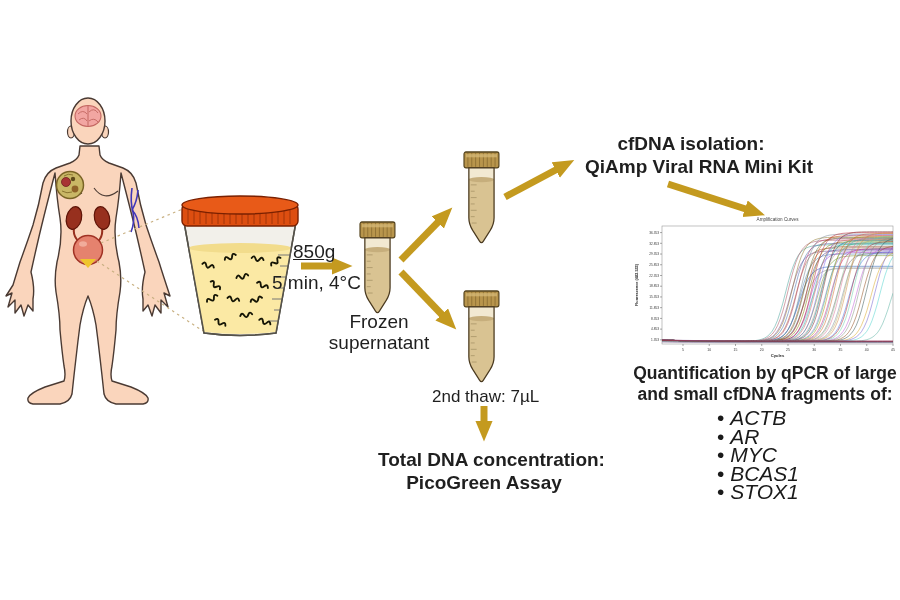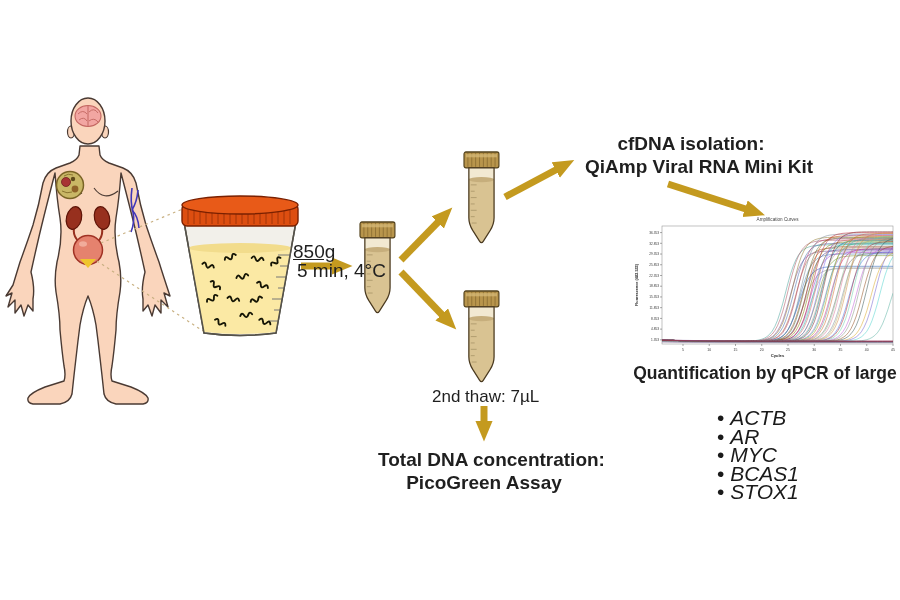--- a/index.html
+++ b/index.html
@@ -279,30 +279,32 @@
         <path d="M32.0,128.3L37.3,128.4L42.5,128.6L47.8,128.7L53.0,128.8L58.3,128.9L63.5,129.0L68.8,129.0L74.0,129.1L79.3,129.2L84.5,129.2L89.8,129.2L95.0,129.3L100.3,129.3L105.5,129.3L110.8,129.3L116.0,129.4L121.3,129.4L126.5,129.4L131.8,129.4L137.0,129.4L142.3,129.4L147.5,129.4L152.8,129.4L158.0,129.4L163.3,129.5L168.5,129.5L173.8,129.5L179.0,129.5L184.3,129.5L189.5,129.5L194.8,129.5L200.0,129.5L205.3,129.5L210.5,129.5L215.8,129.5L221.0,129.5L226.3,129.5L231.5,129.5L236.8,129.5L242.0,129.5L247.3,129.5L252.5,129.5L257.8,129.5L263.0,129.5" fill="none" stroke="#a03030" stroke-width="0.8" opacity="0.9"></path>
         <path d="M32.0,128.7L37.3,128.9L42.5,129.0L47.8,129.1L53.0,129.2L58.3,129.3L63.5,129.3L68.8,129.4L74.0,129.5L79.3,129.5L84.5,129.5L89.8,129.6L95.0,129.6L100.3,129.6L105.5,129.7L110.8,129.7L116.0,129.7L121.3,129.7L126.5,129.7L131.8,129.7L137.0,129.7L142.3,129.7L147.5,129.7L152.8,129.8L158.0,129.8L163.3,129.8L168.5,129.8L173.8,129.8L179.0,129.8L184.3,129.8L189.5,129.8L194.8,129.8L200.0,129.8L205.3,129.8L210.5,129.8L215.8,129.8L221.0,129.8L226.3,129.8L231.5,129.8L236.8,129.8L242.0,129.8L247.3,129.8L252.5,129.8L257.8,129.8L263.0,129.8" fill="none" stroke="#8a2a3a" stroke-width="0.7" opacity="0.9"></path>
         <path d="M32.0,127.7L37.3,127.9L42.5,128.0L47.8,128.2L53.0,128.3L58.3,128.4L63.5,128.5L68.8,128.6L74.0,128.6L79.3,128.7L84.5,128.8L89.8,128.8L95.0,128.8L100.3,128.9L105.5,128.9L110.8,128.9L116.0,128.9L121.3,129.0L126.5,129.0L131.8,129.0L137.0,129.0L142.3,129.0L147.5,129.0L152.8,129.0L158.0,129.0L163.3,129.0L168.5,129.1L173.8,129.1L179.0,129.1L184.3,129.1L189.5,129.1L194.8,129.1L200.0,129.1L205.3,129.1L210.5,129.1L215.8,129.1L221.0,129.1L226.3,129.1L231.5,129.1L236.8,129.1L242.0,129.1L247.3,129.1L252.5,129.1L257.8,129.1L263.0,129.1" fill="none" stroke="#7050a0" stroke-width="0.5" opacity="0.9"></path>
         <path d="M32.0,129.3L37.3,129.4L42.5,129.5L47.8,129.6L53.0,129.7L58.3,129.7L63.5,129.8L68.8,129.8L74.0,129.9L79.3,129.9L84.5,130.0L89.8,130.0L95.0,130.0L100.3,130.0L105.5,130.0L110.8,130.1L116.0,130.1L121.3,130.1L126.5,130.1L131.8,130.1L137.0,130.1L142.3,130.1L147.5,130.1L152.8,130.1L158.0,130.1L163.3,130.1L168.5,130.1L173.8,130.1L179.0,130.1L184.3,130.1L189.5,130.1L194.8,130.2L200.0,130.2L205.3,130.2L210.5,130.2L215.8,130.2L221.0,130.2L226.3,130.2L231.5,130.2L236.8,130.2L242.0,130.2L247.3,130.2L252.5,130.2L257.8,130.2L263.0,130.2" fill="none" stroke="#607080" stroke-width="0.5" opacity="0.9"></path>
         <path d="M32.0,129.7L37.3,129.8L42.5,129.9L47.8,130.0L53.0,130.1L58.3,130.1L63.5,130.2L68.8,130.2L74.0,130.2L79.3,130.3L84.5,130.3L89.8,130.3L95.0,130.3L100.3,130.4L105.5,130.4L110.8,130.4L116.0,130.4L121.3,130.4L126.5,130.4L131.8,130.4L137.0,130.4L142.3,130.4L147.5,130.4L152.8,130.4L158.0,130.4L163.3,130.4L168.5,130.4L173.8,130.5L179.0,130.5L184.3,130.5L189.5,130.5L194.8,130.5L200.0,130.5L205.3,130.5L210.5,130.5L215.8,130.5L221.0,130.5L226.3,130.5L231.5,130.5L236.8,130.5L242.0,130.5L247.3,130.5L252.5,130.5L257.8,130.5L263.0,130.5" fill="none" stroke="#508070" stroke-width="0.5" opacity="0.9"></path>
         <path d="M32.0,130.1L37.3,130.2L42.5,130.3L47.8,130.3L53.0,130.4L58.3,130.4L63.5,130.5L68.8,130.5L74.0,130.5L79.3,130.5L84.5,130.6L89.8,130.6L95.0,130.6L100.3,130.6L105.5,130.6L110.8,130.6L116.0,130.7L121.3,130.7L126.5,130.7L131.8,130.7L137.0,130.7L142.3,130.7L147.5,130.7L152.8,130.7L158.0,130.7L163.3,130.7L168.5,130.7L173.8,130.7L179.0,130.7L184.3,130.7L189.5,130.7L194.8,130.7L200.0,130.7L205.3,130.7L210.5,130.7L215.8,130.7L221.0,130.7L226.3,130.7L231.5,130.7L236.8,130.7L242.0,130.7L247.3,130.7L252.5,130.7L257.8,130.7L263.0,130.7" fill="none" stroke="#a070b0" stroke-width="0.5" opacity="0.9"></path>
       </g>
     </svg>
 
   <div class="lbl" style="left:293px;top:241px;font-size:19px;text-decoration:underline;">850g</div>
-  <div class="lbl" style="left:272px;top:260px;font-size:19px;margin-left:25px;">5 min, 4°C</div>
+  <div class="lbl" style="left:272px;top:272px;font-size:19px;">5 min, 4°C</div>
+  <div class="lbl wrap center" style="left:318px;top:311px;width:122px;font-size:19px;line-height:1.12;">Frozen supernatant</div>
   <div class="lbl" style="left:432px;top:387px;font-size:17px;">2nd thaw: 7µL</div>
 
   <div class="lbl center bold" style="left:585px;top:156px;width:212px;font-size:19px;">QiAmp Viral RNA Mini Kit</div>
   <div class="lbl center bold" style="left:585px;top:133px;width:212px;font-size:19px;">cfDNA isolation:</div>
 
   <div class="lbl center bold" style="left:378px;top:449px;width:212px;font-size:19px;">Total DNA concentration:</div>
   <div class="lbl center bold" style="left:378px;top:472px;width:212px;font-size:19px;">PicoGreen Assay</div>
 
   <div class="lbl center bold" style="left:633px;top:363px;width:264px;font-size:17.5px;">Quantification by qPCR of large</div>
+  <div class="lbl center bold" style="left:633px;top:384px;width:264px;font-size:17.5px;">and small cfDNA fragments of:</div>
 
   <ul class="genes">
     <li>ACTB</li>
     <li>AR</li>
     <li>MYC</li>
     <li>BCAS1</li>
     <li>STOX1</li>
   </ul>
 
 </div>

